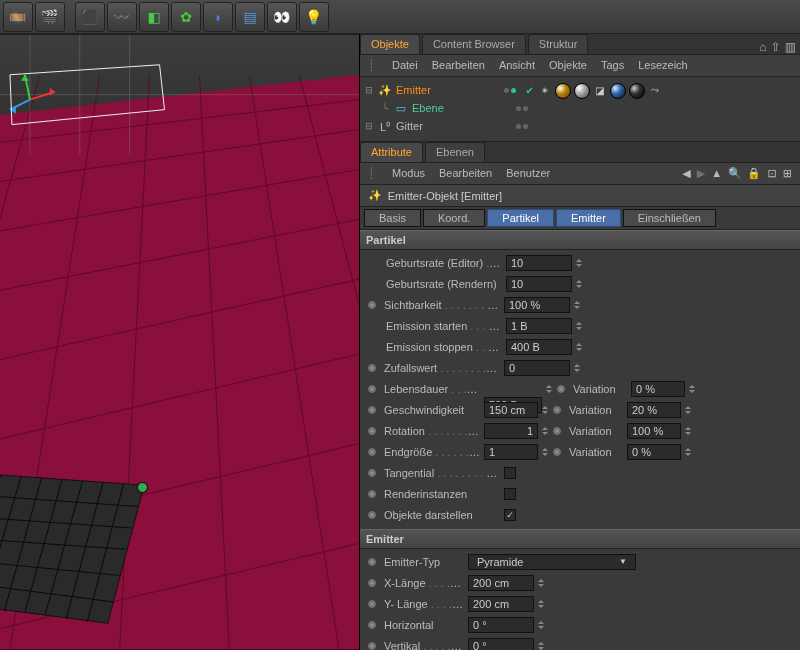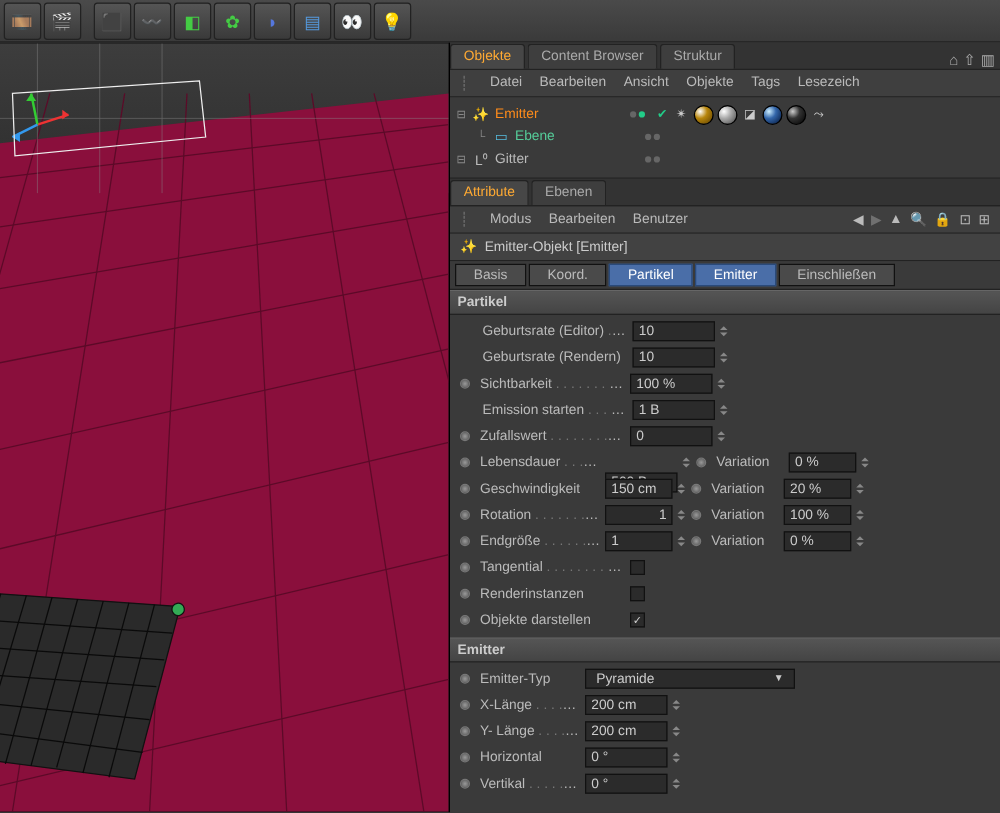--- a/index.html
+++ b/index.html
@@ -321,20 +321,29 @@
         <div class="row">
           <span class="noradio"></span>
           <span class="lbl"><span>Emission starten</span><span class="dots-fill"></span></span>
           <input class="numfield" value="1 B" style="">
           <span class="spin">
               <div class="up"></div>
               <div class="dn"></div>
             </span>
         </div>
         <div class="row">
+          <span class="noradio"></span>
+          <span class="lbl"><span>Emission stoppen</span><span class="dots-fill"></span></span>
+          <input class="numfield" value="400 B" style="">
+          <span class="spin">
+              <div class="up"></div>
+              <div class="dn"></div>
+            </span>
+        </div>
+        <div class="row">
           <span class="radio on"></span>
           <span class="lbl"><span>Zufallswert</span><span class="dots-fill"></span></span>
           <input class="numfield" value="0" style="">
           <span class="spin">
               <div class="up"></div>
               <div class="dn"></div>
             </span>
         </div>
 
         <div class="row">

